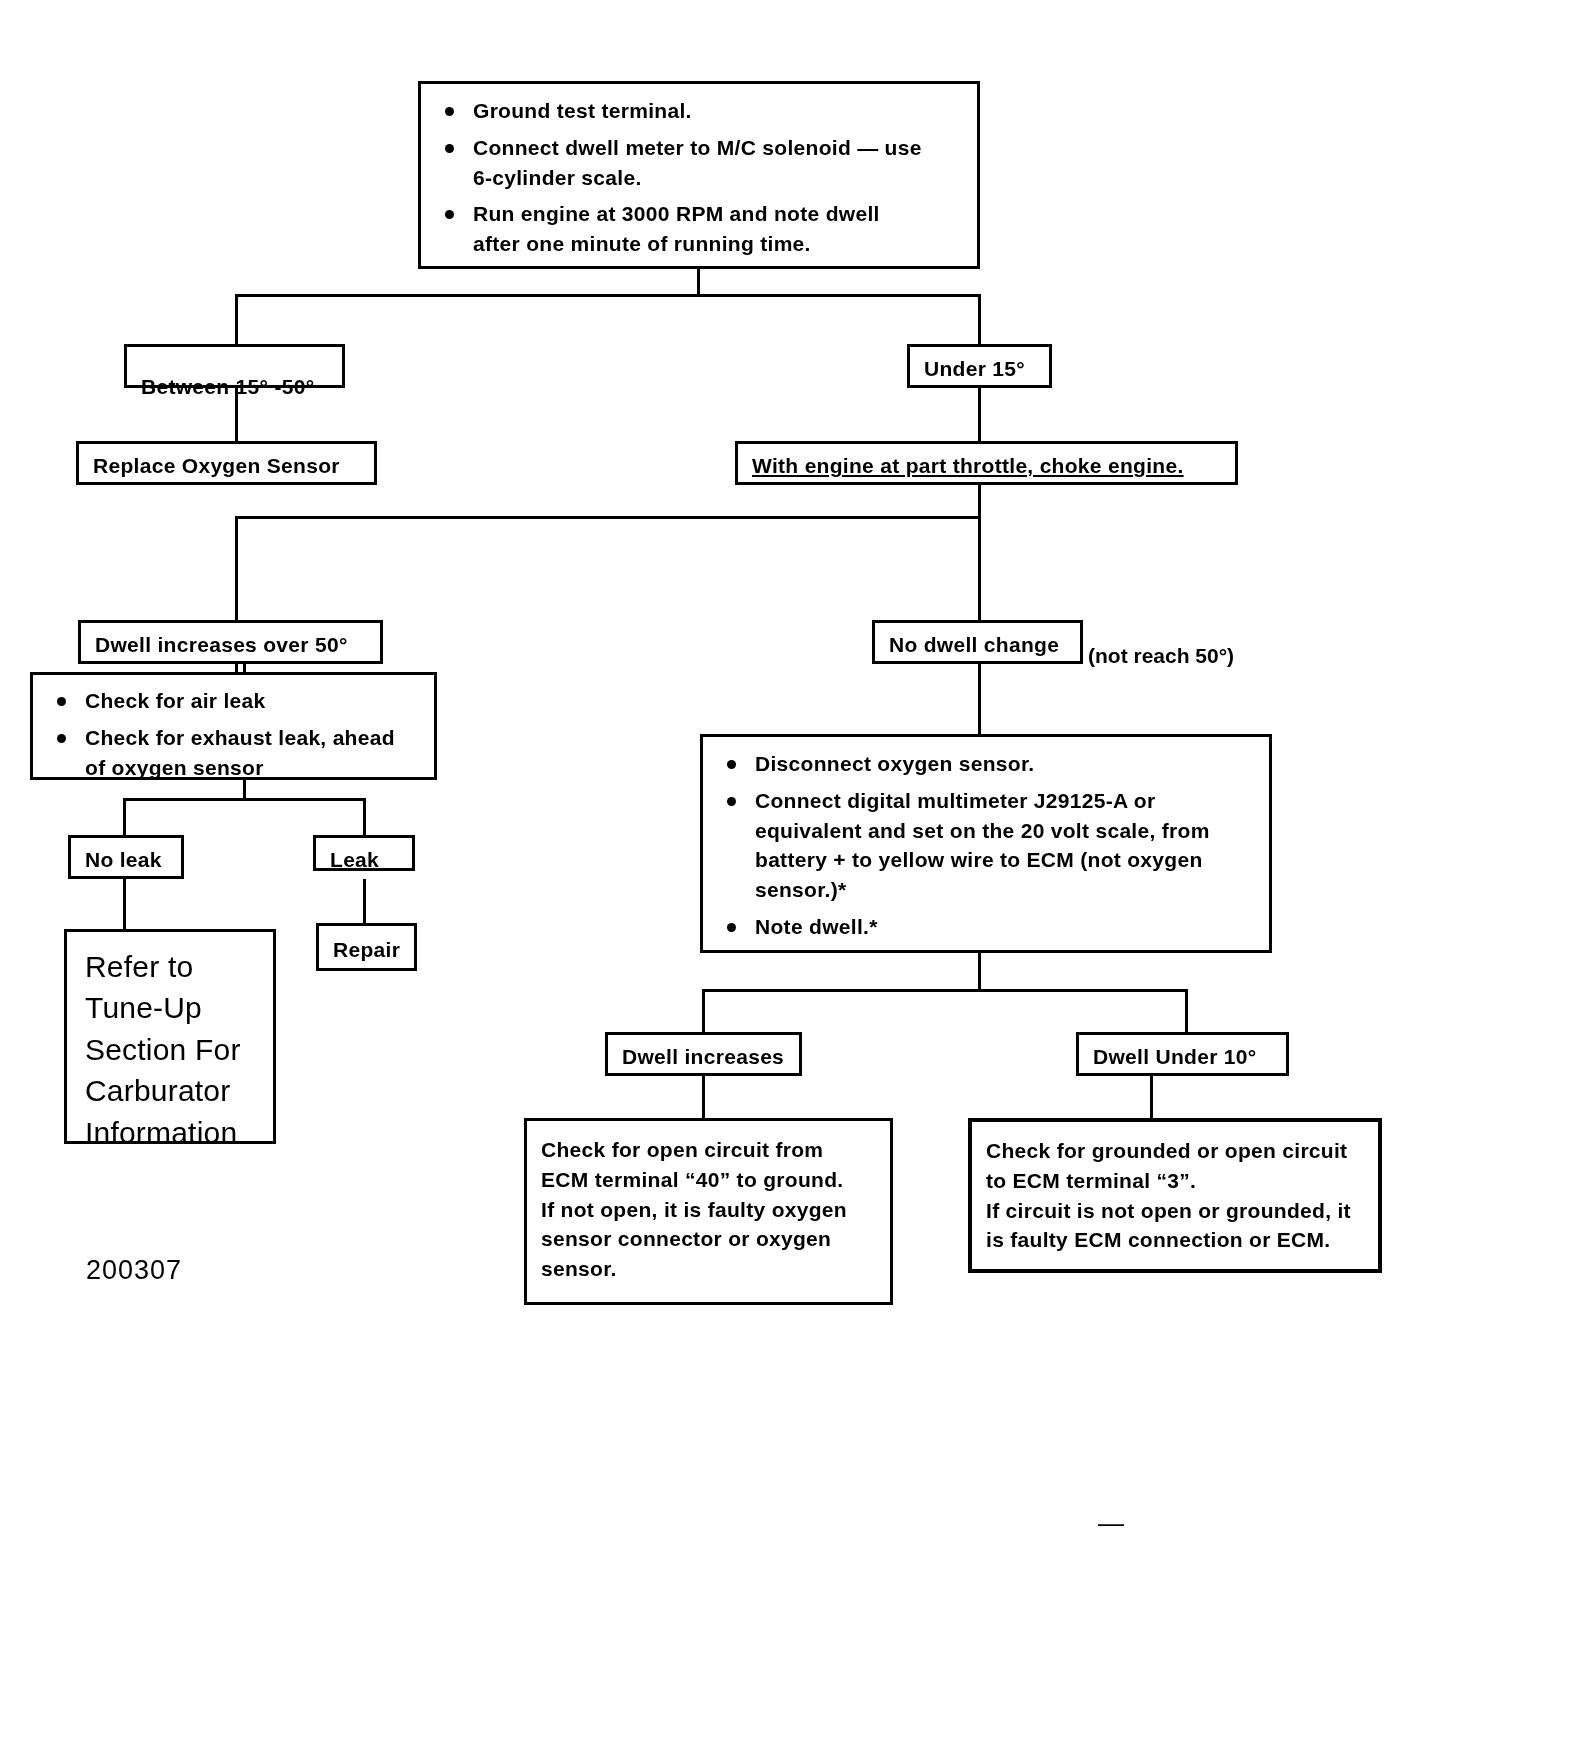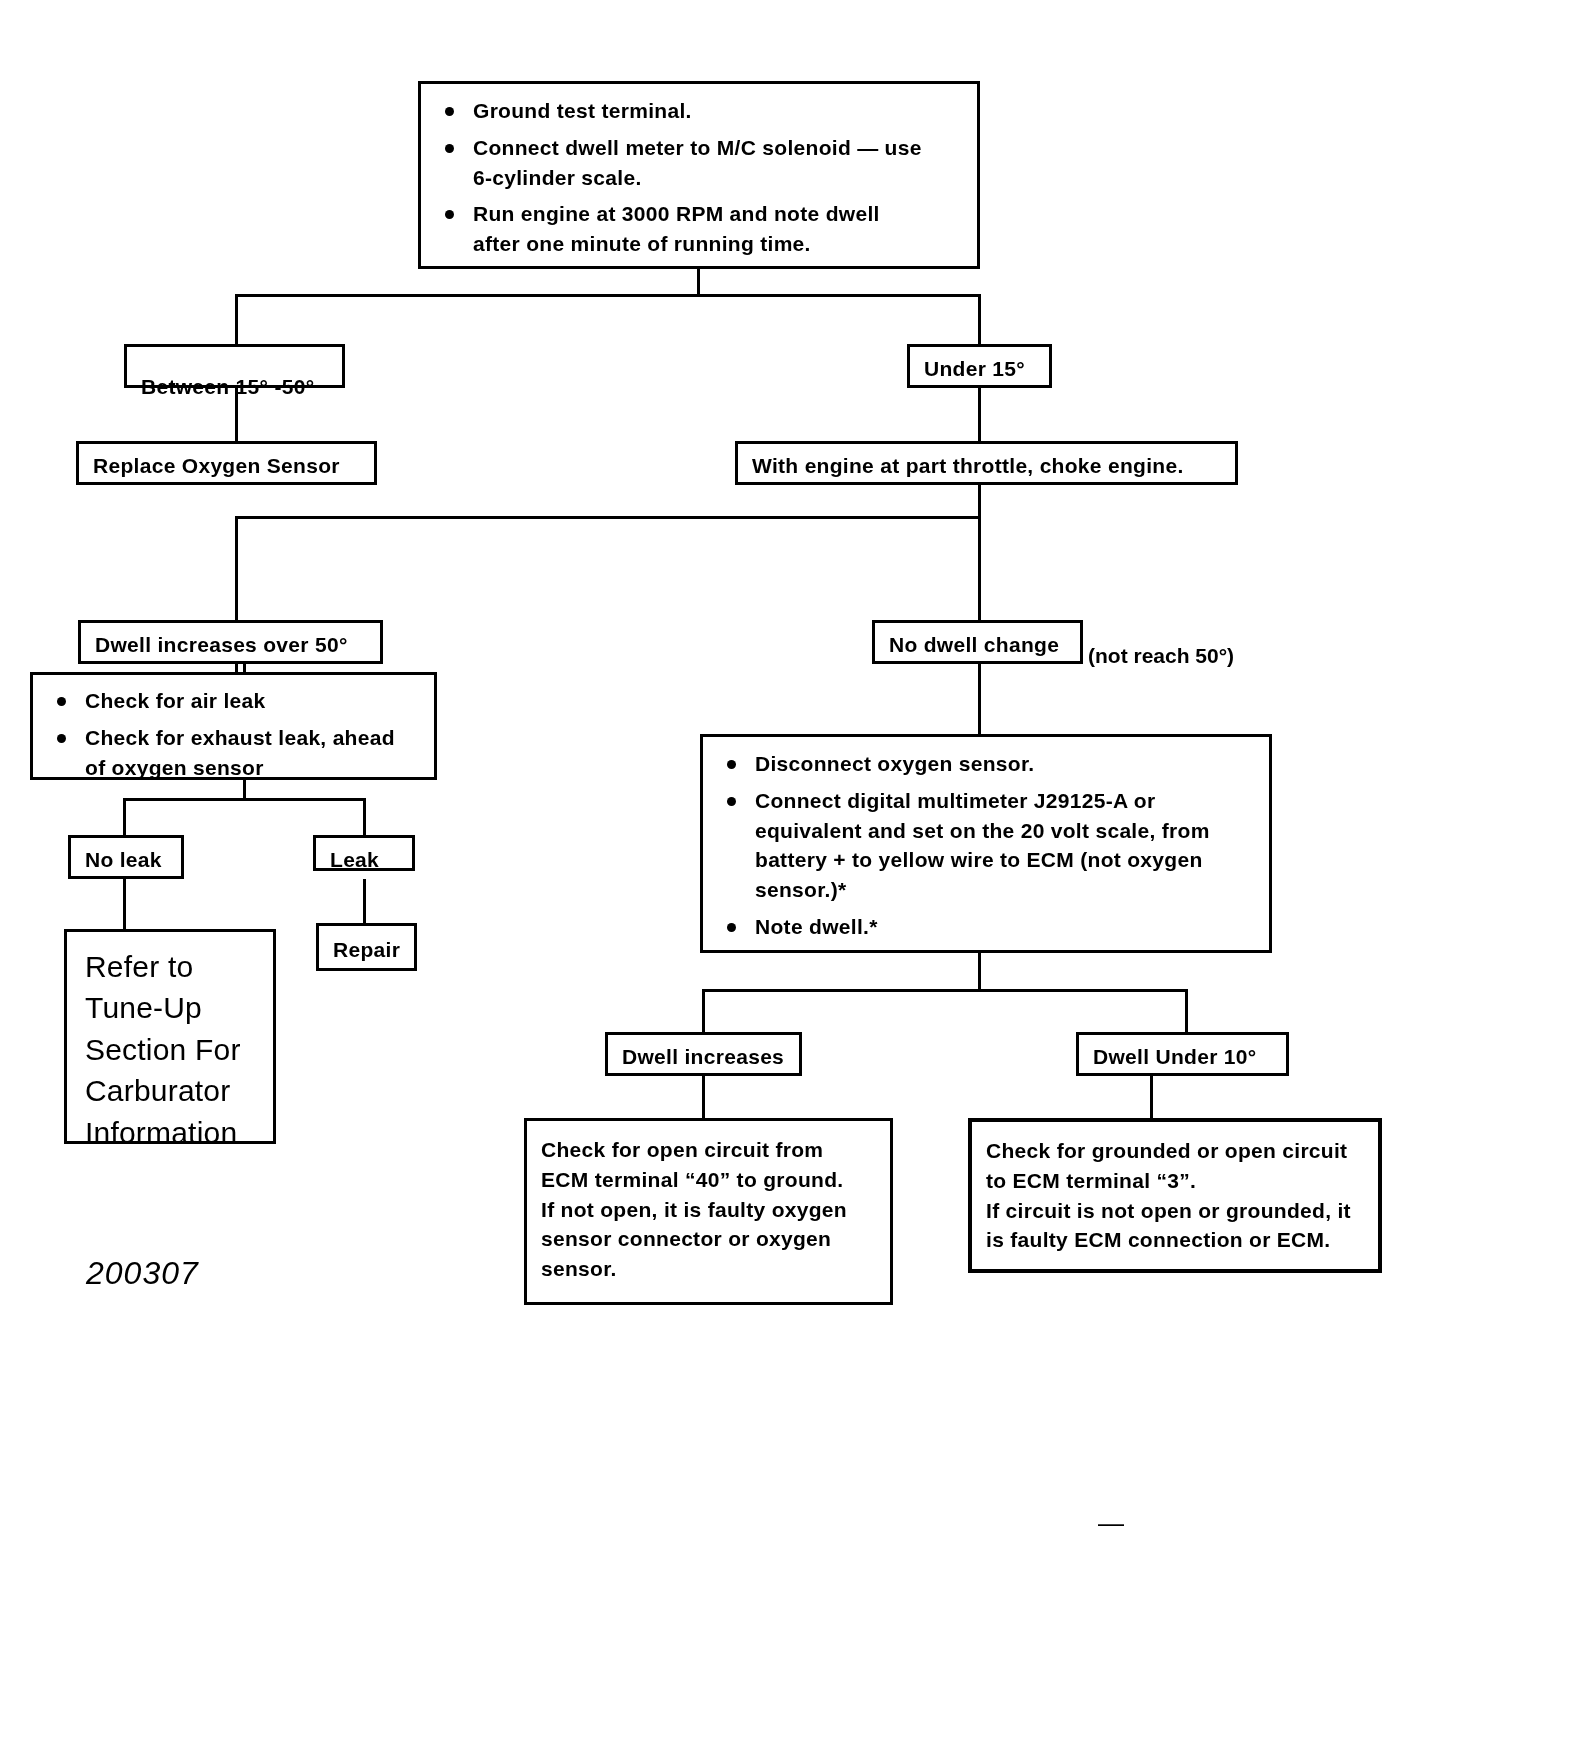--- a/index.html
+++ b/index.html
@@ -67,24 +67,23 @@
   .hline { height: 3px; }
   .note {
     position: absolute;
     font-size: 21px;
     font-weight: 700;
     white-space: nowrap;
     z-index: 4;
   }
   .figno {
     position: absolute;
-    font-size: 32px;
+    font-size: 27px;
     font-weight: 400;
     letter-spacing: 1px;
-    font-style: italic;
   }
   .bigtext {
     font-size: 30px;
     font-weight: 400;
     line-height: 1.38;
     letter-spacing: 0.2px;
   }
   .bigtext div { white-space: nowrap; }
   .dash {
     position: absolute;
@@ -135,21 +134,21 @@
 
   <div class="line vline" style="left:978px; top:388px; width:3px; height:54px;"></div>
 
   <div class="box label-box" style="left:76px; top:441px; width:301px; height:44px;">
     <div class="inner" style="padding-top:7px;">
       <span>Replace Oxygen Sensor</span>
     </div>
   </div>
 
   <div class="box label-box" style="left:735px; top:441px; width:503px; height:44px;">
-    <div class="inner" style="padding-top:7px;">
+    <div class="inner" style="padding-top:7px;text-decoration:underline;">
       <span>With engine at part throttle, choke engine.</span>
     </div>
   </div>
 
   <div class="line vline" style="left:978px; top:485px; width:3px; height:33px;"></div>
   <div class="line hline" style="left:235px; top:516px; width:746px; height:3px;"></div>
   <div class="line vline" style="left:235px; top:516px; width:3px; height:105px;"></div>
   <div class="line vline" style="left:978px; top:516px; width:3px; height:105px;"></div>
 
   <div class="box label-box" style="left:78px; top:620px; width:305px; height:44px;">

